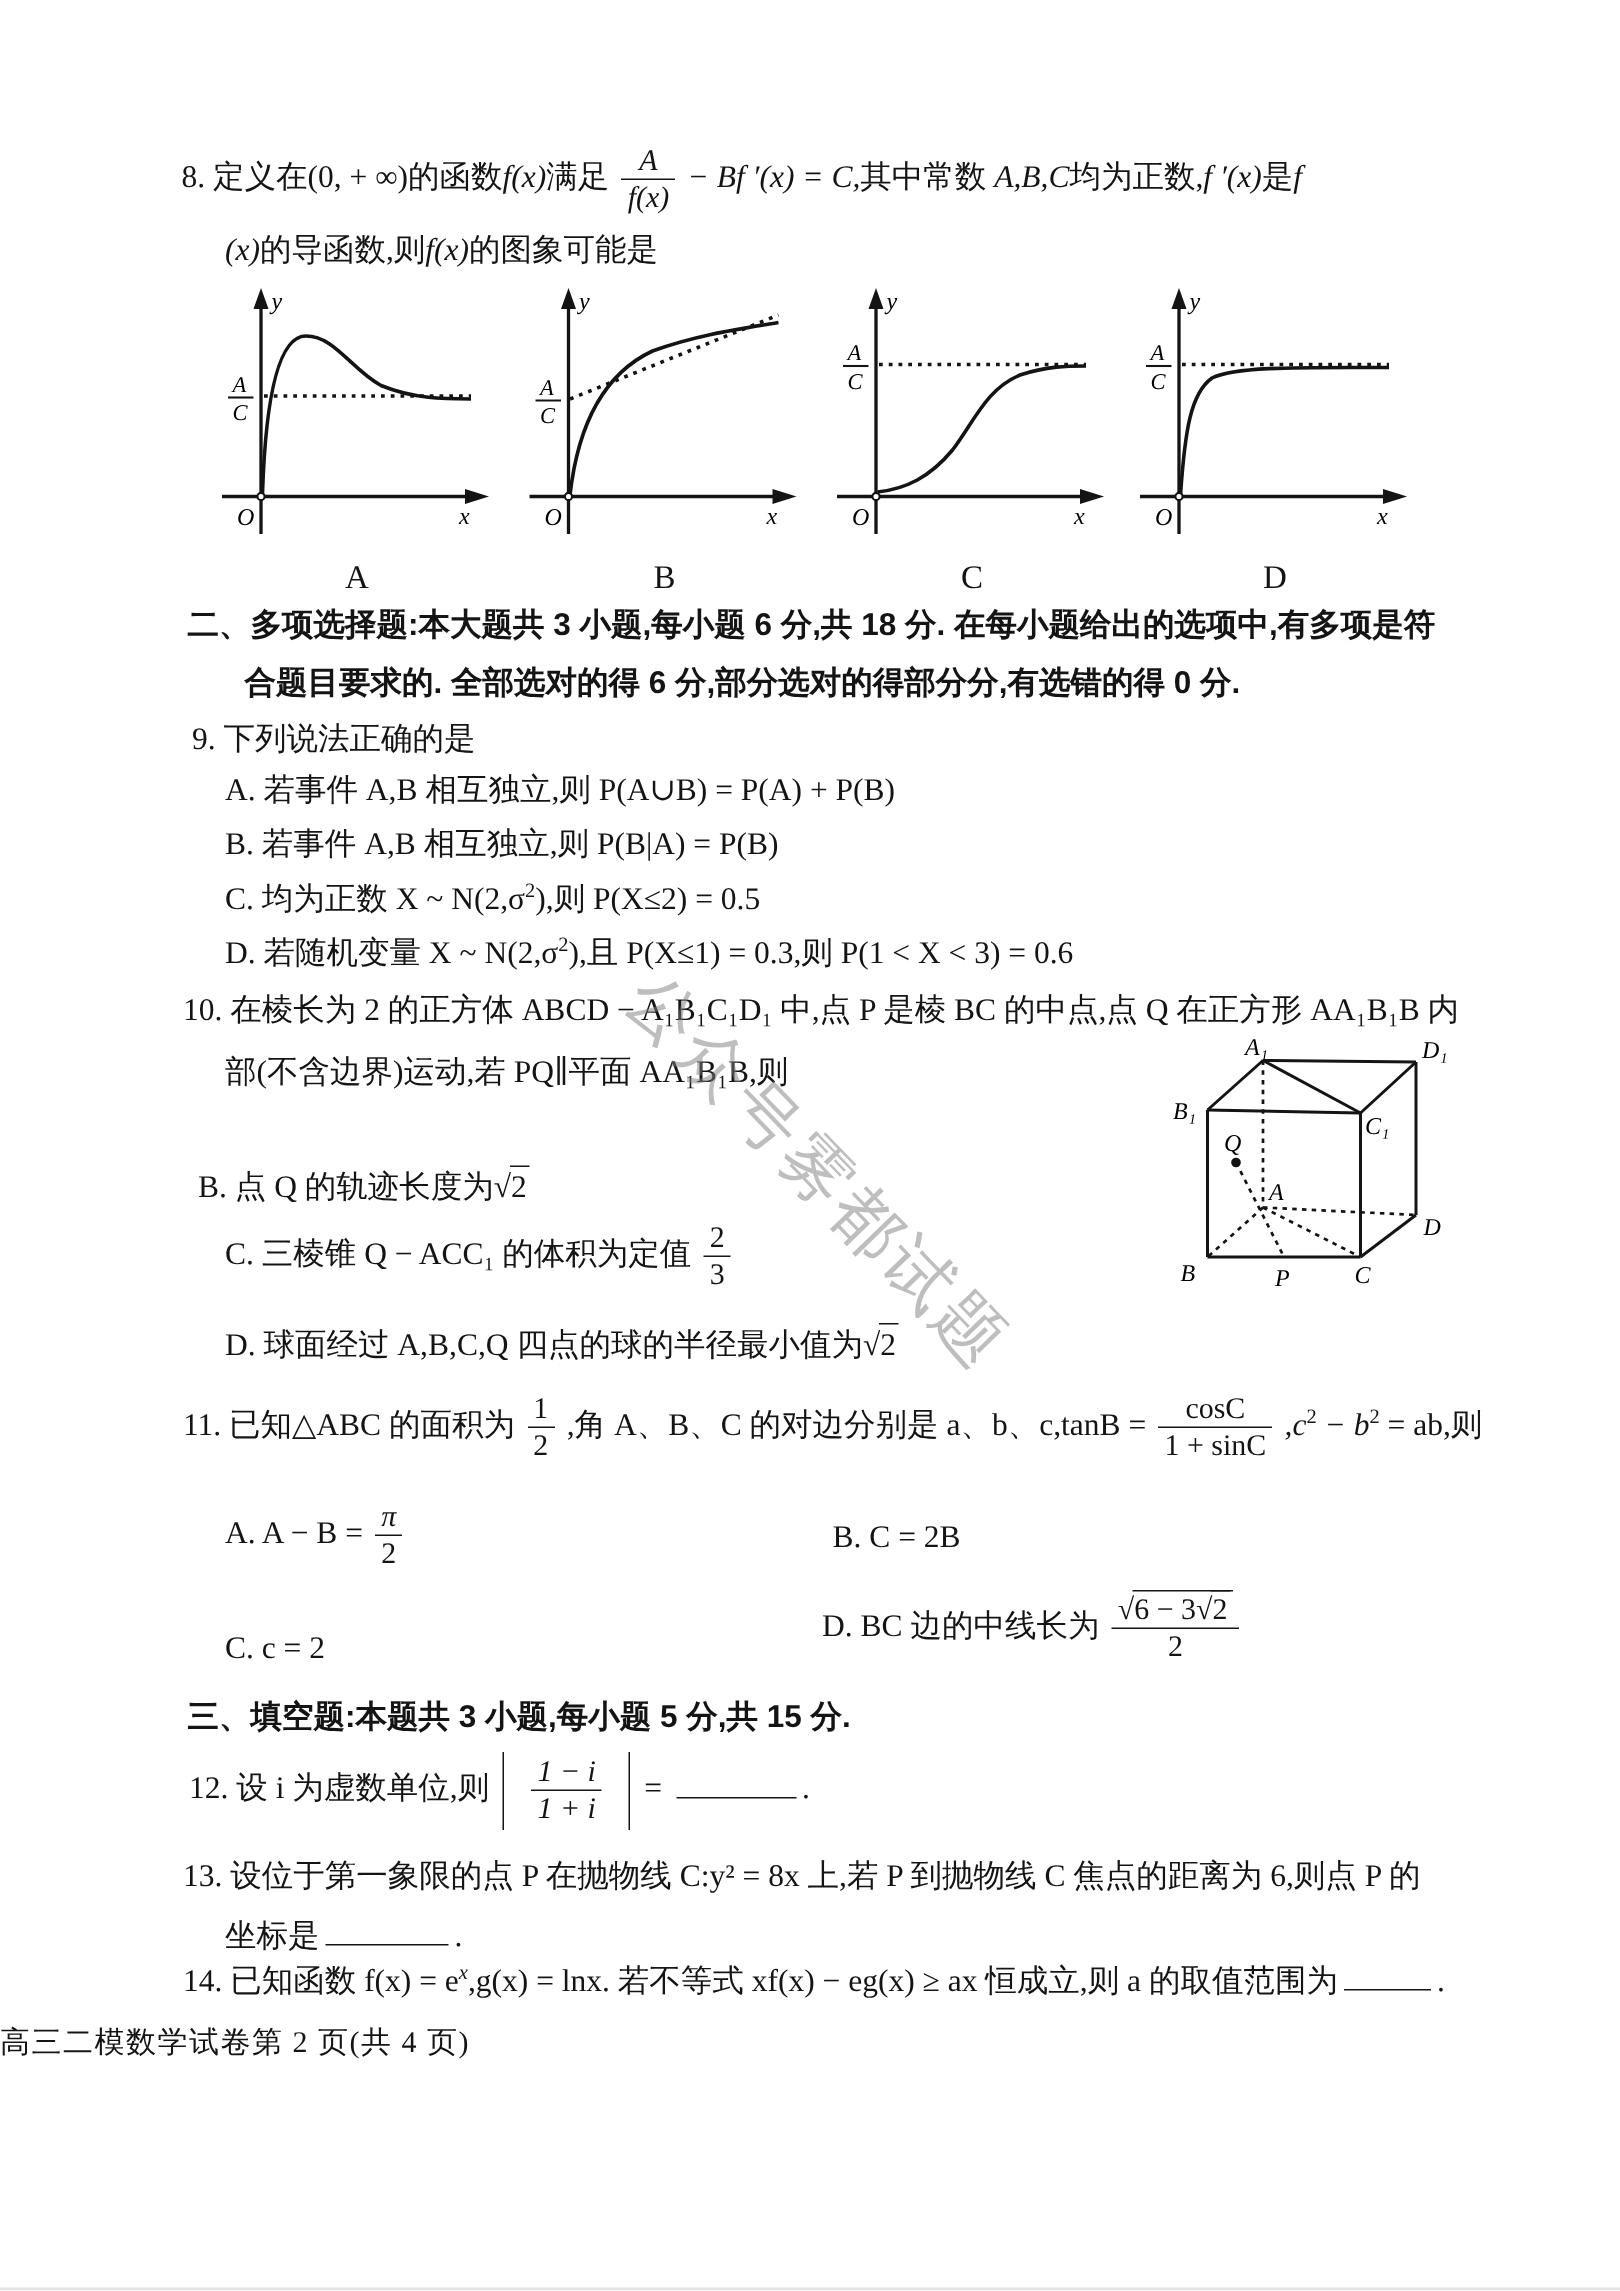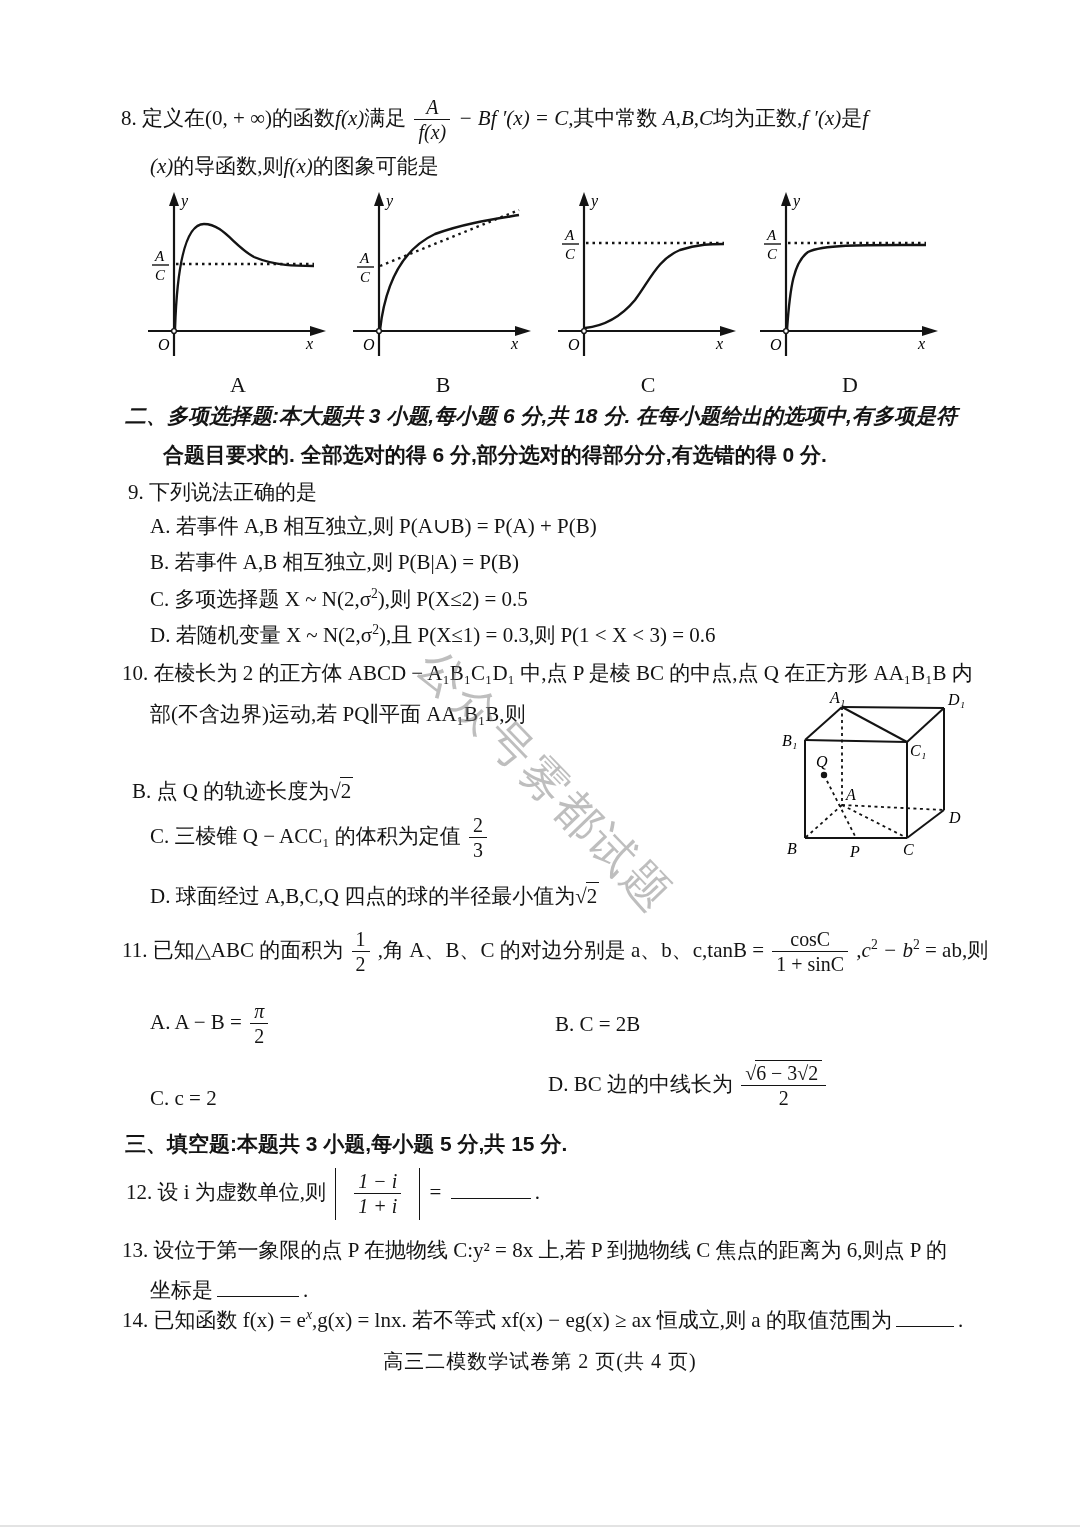--- a/index.html
+++ b/index.html
@@ -24,21 +24,21 @@
   .blank { display:inline-block; border-bottom:1.5px solid #141414; height:1.0em; vertical-align:baseline; margin:0 4px; }
   .graph-cell { position:absolute; width:200px; text-align:center; }
   .graph-cap { margin-top:2px; font-size:22px; font-family:"Liberation Serif",serif; }
   svg text { font-family:"Liberation Serif","DejaVu Serif",serif; }
   #watermark {
     position:absolute; left:448px; top:636px; z-index:6;
     transform:rotate(46deg); transform-origin:top left;
     font-size:46px; letter-spacing:3px; color:rgba(125,125,125,0.50);
     font-family:"Liberation Sans",sans-serif; font-weight:400; white-space:nowrap;
   }
-  #footer { position:absolute; top:1348px; left:0; width:1080px; text-align:center; font-size:20px; letter-spacing:1px; }
+  #footer { position:absolute; top:1348px; left:0; width:1080px; text-align:left; font-size:20px; letter-spacing:1px; }
 </style>
 </head>
 <body>
 
 <div id="page">
 
   <div id="watermark">公众号雾都试题</div>
 
   <div class="line" style="top:96px; left:121px;">
     <span>8. 定义在(0, + ∞)的函数</span><span class="mi">f(x)</span><span>满足</span>
@@ -120,28 +120,28 @@
       <text x="43" y="20" font-size="16" font-style="italic">y</text>
       <text x="168" y="163" font-size="16" font-style="italic">x</text>
       <text x="20" y="164" font-size="16" font-style="italic">O</text>
       <text x="17" y="54" font-size="15" font-style="italic">A</text>
       <line x1="14" y1="58" x2="31" y2="58" stroke="#141414" stroke-width="1.4"></line>
       <text x="17" y="73" font-size="15" font-style="italic">C</text>
     </svg>
     <div class="graph-cap">D</div>
   </div>
 
-  <div class="line bold-head" style="top:402px; left:125px;font-style:italic;">二、多项选择题:本大题共 3 小题,每小题 6 分,共 18 分. 在每小题给出的选项中,有多项是符</div>
+  <div class="line bold-head" style="top:402px; left:125px;">二、多项选择题:本大题共 3 小题,每小题 6 分,共 18 分. 在每小题给出的选项中,有多项是符</div>
   <div class="line bold-head" style="top:441px; left:163px;">合题目要求的. 全部选对的得 6 分,部分选对的得部分分,有选错的得 0 分.</div>
 
   <div class="line" style="top:478px; left:128px;">9. 下列说法正确的是</div>
   <div class="line" style="top:512px; left:150px;">A. 若事件 A,B 相互独立,则 P(A∪B) = P(A) + P(B)</div>
   <div class="line" style="top:548px; left:150px;">B. 若事件 A,B 相互独立,则 P(B|A) = P(B)</div>
   <div class="line" style="top:585px; left:150px;">
-    <span>C. 多项选择题 X ~ N(2,σ</span><sup style="font-size:0.65em;">2</sup><span>),则 P(X≤2) = 0.5</span>
+    <span>C. 均为正数 X ~ N(2,σ</span><sup style="font-size:0.65em;">2</sup><span>),则 P(X≤2) = 0.5</span>
   </div>
   <div class="line" style="top:621px; left:150px;">
     <span>D. 若随机变量 X ~ N(2,σ</span><sup style="font-size:0.65em;">2</sup><span>),且 P(X≤1) = 0.3,则 P(1 &lt; X &lt; 3) = 0.6</span>
   </div>
 
   <div class="line" style="top:659px; left:122px;">10. 在棱长为 2 的正方体 ABCD − A₁B₁C₁D₁ 中,点 P 是棱 BC 的中点,点 Q 在正方形 AA₁B₁B 内</div>
   <div class="line" style="top:700px; left:150px;">部(不含边界)运动,若 PQ∥平面 AA₁B₁B,则</div>
   <div class="line" style="top:777px; left:132px;">
     <span>B. 点 Q 的轨迹长度为</span><span class="sqrt"><span class="rs">√</span><span class="rb">2</span></span>
   </div>

